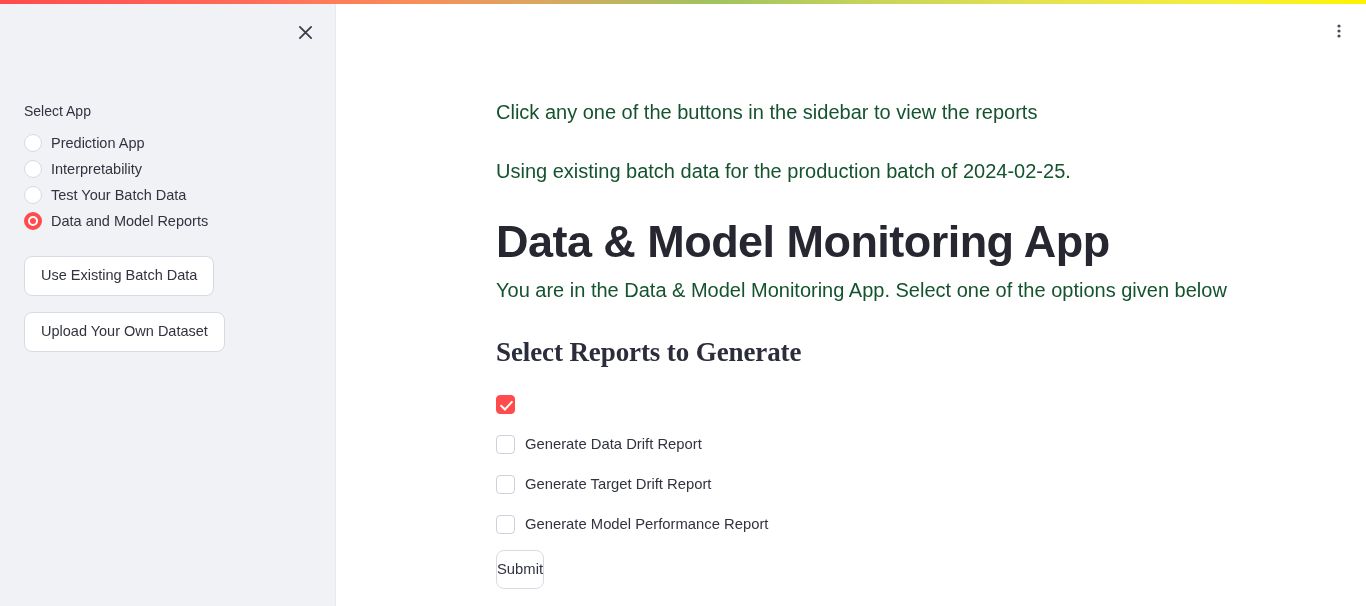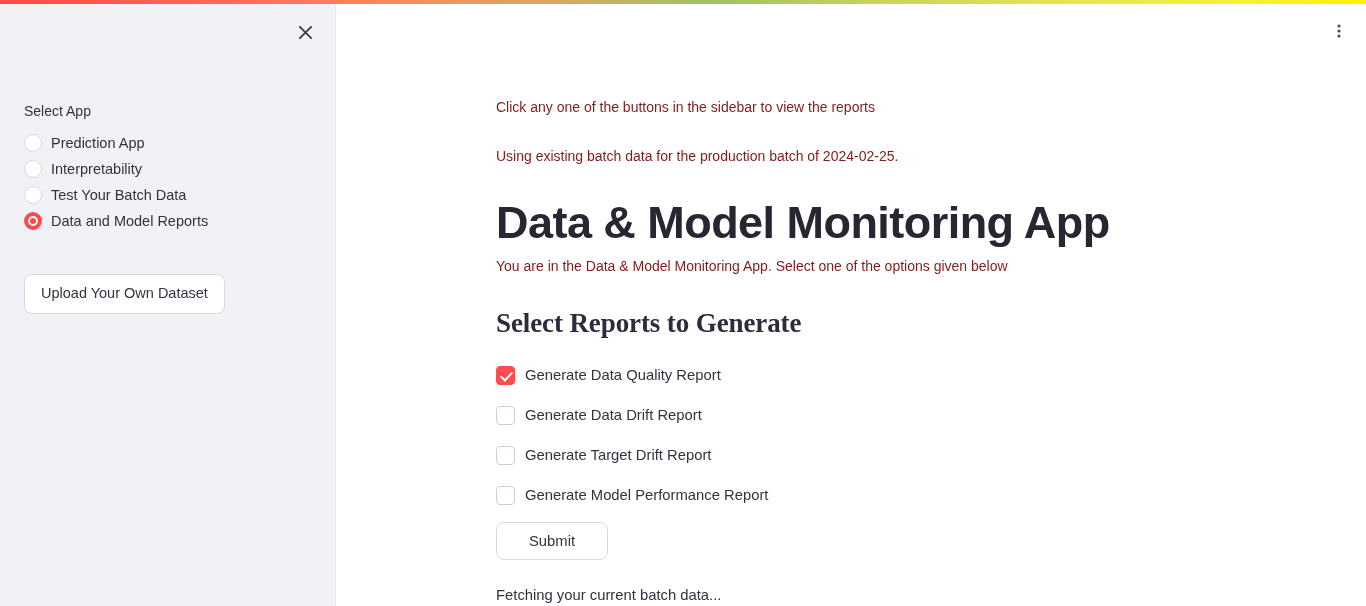--- a/index.html
+++ b/index.html
@@ -177,23 +177,23 @@
 
   .main-content {
     position: absolute;
     top: 0;
     left: 0;
     width: 1030px;
     padding: 92px 0 0 160px;
   }
 
   .body-text {
-    font-size: 14px;
+    font-size: 20px;
     line-height: 1.6;
-    color: #7f1d1d;
+    color: #14532d;
     margin: 0 0 27px 0;
     font-weight: 400;
   }
 
   h1.page-title {
     font-size: 45px;
     line-height: 1.25;
     font-weight: 700;
     color: #262730;
     letter-spacing: -0.012em;
@@ -261,21 +261,21 @@
     display: inline-flex;
     align-items: center;
     justify-content: center;
     background: #ffffff;
     border: 1px solid #d7dae2;
     border-radius: 8px;
     color: #31333f;
     font-family: "Liberation Sans", "DejaVu Sans", sans-serif;
     font-size: 14.8px;
     line-height: 1.5;
-    padding: 7px 32px;
+    padding: 7px 0;
     cursor: pointer;
     margin: 6px 0 0 0;
   }
 
   .status-text {
     font-size: 14.8px;
     line-height: 1.6;
     color: #31333f;
     margin: 24px 0 0 0;
   }
@@ -317,20 +317,21 @@
         </label>
 
         <label class="radio-item selected">
           <span class="radio-mark"></span>
           <span class="radio-label">Data and Model Reports</span>
         </label>
 
       </div>
 
       <div>
+        <button class="sb-button">Use Existing Batch Data</button>
         <br>
         <button class="sb-button">Upload Your Own Dataset</button>
       </div>
 
     </div>
   </aside>
 
   <main class="main">
 
     <button class="main-menu-btn" aria-label="Main menu">
@@ -350,21 +351,20 @@
       <h1 class="page-title">Data &amp; Model Monitoring App</h1>
 
       <p class="body-text">You are in the Data &amp; Model Monitoring App. Select one of the options given below</p>
 
       <h2 class="section-title">Select Reports to Generate</h2>
 
       <div class="checkbox-list">
 
         <label class="checkbox-item checked">
           <span class="cb-mark"></span>
-          <span class="cb-label">Generate Data Quality Report</span>
         </label>
 
         <label class="checkbox-item">
           <span class="cb-mark"></span>
           <span class="cb-label">Generate Data Drift Report</span>
         </label>
 
         <label class="checkbox-item">
           <span class="cb-mark"></span>
           <span class="cb-label">Generate Target Drift Report</span>

